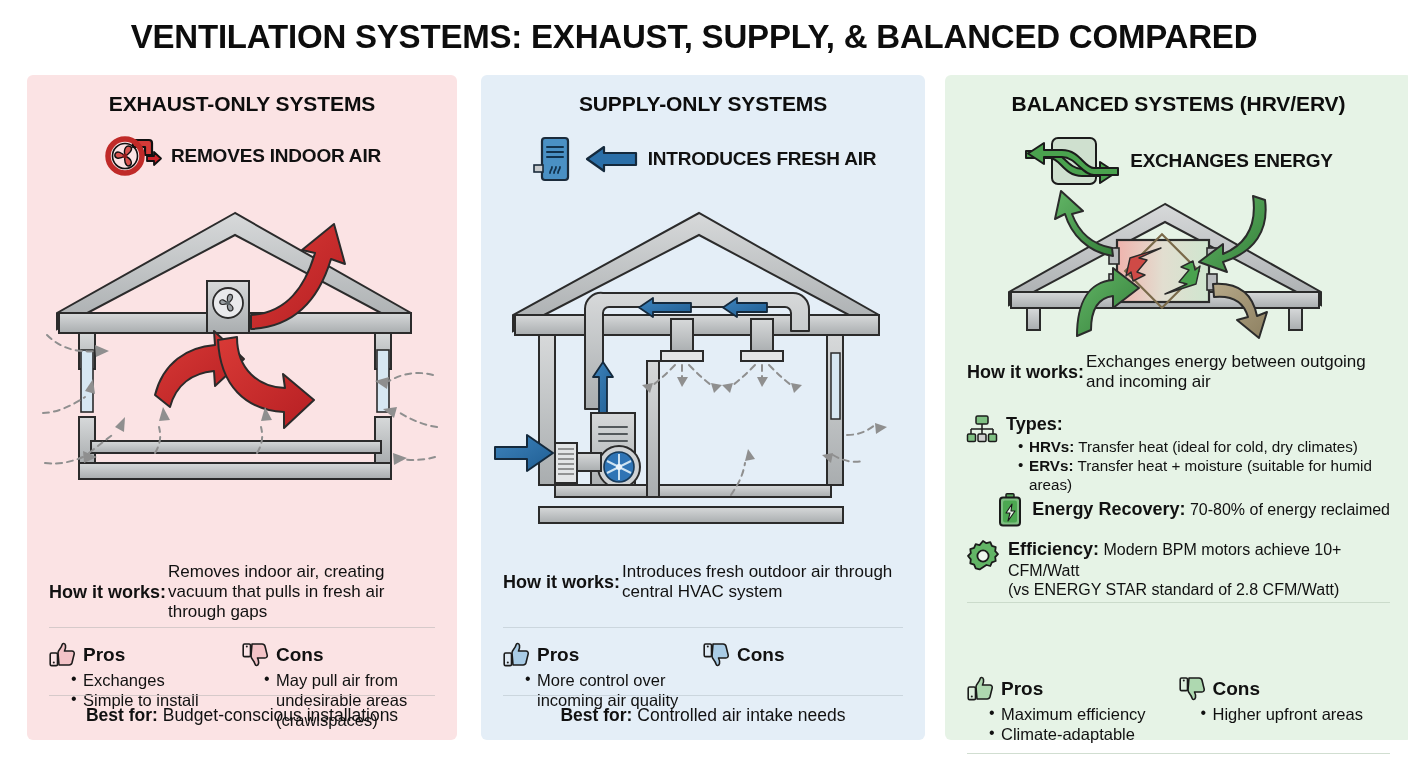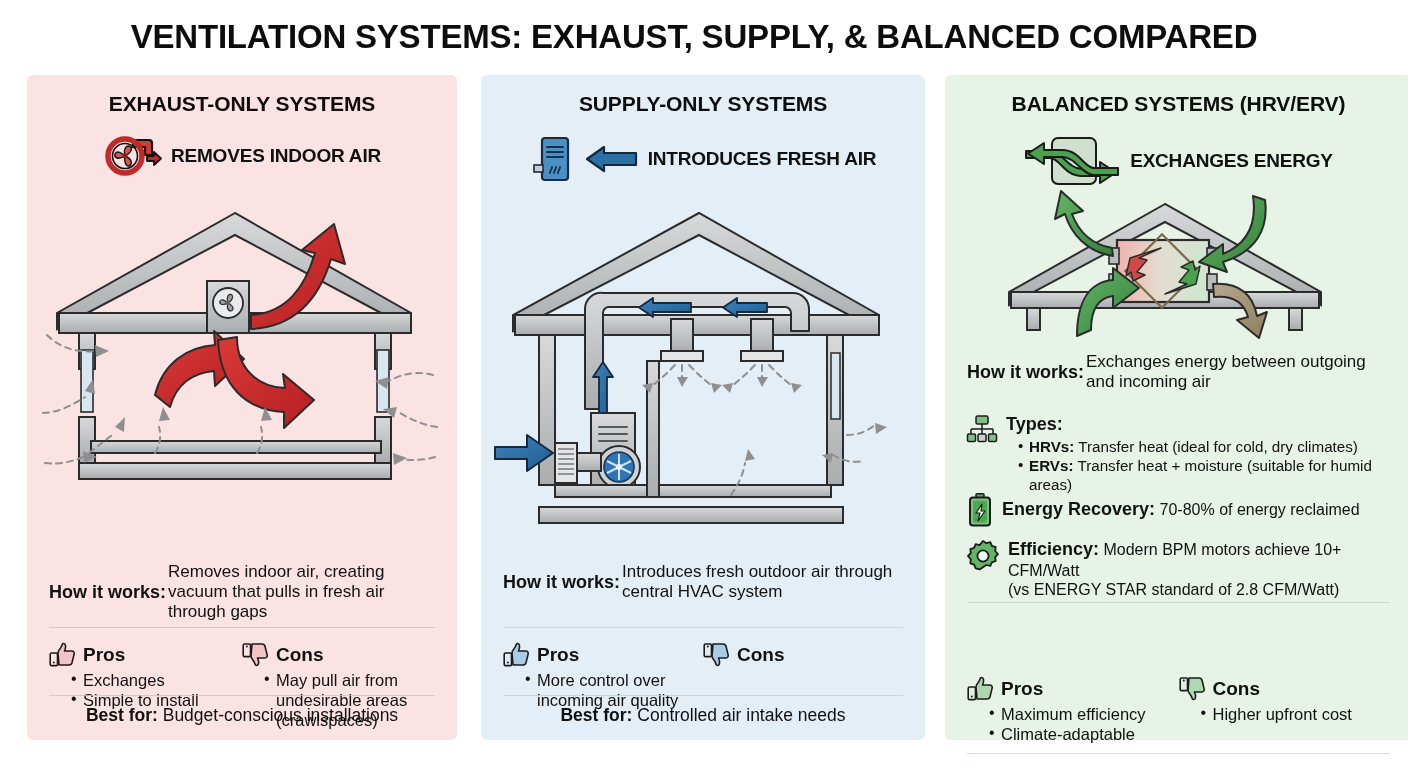--- a/index.html
+++ b/index.html
@@ -496,21 +496,21 @@
             <li>
               <b>ERVs:</b>
               <span>Transfer heat + moisture (suitable for humid areas)</span>
             </li>
           </ul>
         </div>
       </div>
     </div>
 
     <div class="body" style="top:411px;">
-      <div class="feat" style="align-items:center;">
+      <div class="feat" style="align-items:center;justify-content:flex-end;">
         <span class="ic">
           <svg width="26" height="34" viewBox="0 0 26 34">
             <rect x="9" y="0.8" width="8" height="4" rx="1" fill="#5aa75e" stroke="#1b1b1b" stroke-width="1.5"></rect>
             <rect x="3" y="4.5" width="20" height="28" rx="3" fill="#7fc083" stroke="#1b1b1b" stroke-width="2"></rect>
             <rect x="6" y="7.5" width="14" height="22" rx="2" fill="#4ca851" stroke="none"></rect>
             <path d="M15 11 l-6 9 h4 l-2 8 l7 -10 h-4 Z" fill="#e9f6e9" stroke="#1b1b1b" stroke-width="1.1" stroke-linejoin="round"></path>
           </svg>
         </span>
         <div class="tx">
           <span class="h">Energy Recovery:</span>
@@ -562,21 +562,21 @@
             <span>
               <svg width="27" height="26" viewBox="0 0 27 26">
                 <path d="M9 14 C9 17 12 18 13 22 C13.5 24 16 24 16.5 21.5 C17 19 15.5 16 15.5 16 H23 a2.3 2.3 0 0 0 2.2 -2.8 l-2.2 -9 a3 3 0 0 0 -2.9 -2.2 H10 Z" fill="#aed8b0" stroke="#1b1b1b" stroke-width="1.6" stroke-linejoin="round"></path>
                 <rect x="1.2" y="2" width="7.3" height="12.6" rx="1.4" fill="#ddefdd" stroke="#1b1b1b" stroke-width="1.6"></rect>
                 <circle cx="4.8" cy="4.6" r="1" fill="#1b1b1b"></circle>
               </svg>
             </span>
             <span class="pc-title">Cons</span>
           </div>
           <ul class="pc-list">
-            <li>Higher upfront cost</li>
+            <li>Higher upfront areas</li>
           </ul>
         </div>
       </div>
     </div>
 
     <div class="hr" style="position:absolute;left:22px;right:22px;top:678px;"></div>
 
     <div class="body bestfor" style="top:628px;position:absolute;top:690px;">
       <b>Best for:</b>
       <span>Energy-efficient homes in any climate</span>

